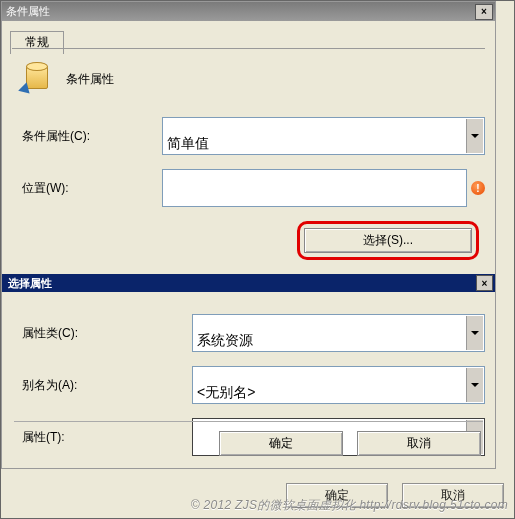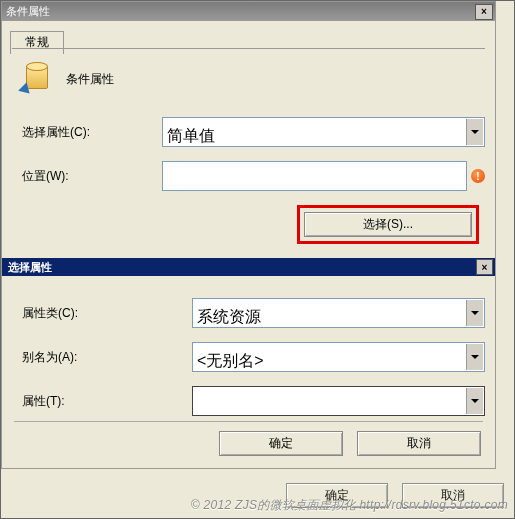--- a/index.html
+++ b/index.html
@@ -136,22 +136,22 @@
     font-size: 12px;
     color: #000;
   }
   .dropdown, .textbox {
     flex: 1;
     height: 20px;
     background: #fff;
     border: 1px solid #7f9db9;
     display: flex;
     align-items: center;
-    padding: 8px 2px 0 4px;
-    font-size: 16px;
+    padding: 16px 2px 0 4px;
+    font-size: 14px;
     position: relative;
   }
   .dropdown .dd-arrow {
     position: absolute;
     right: 1px;
     top: 1px;
     bottom: 1px;
     width: 16px;
     background: #d4d0c8;
     border-left: 1px solid #999;
@@ -191,21 +191,21 @@
     border: 1px solid #888;
     box-shadow: inset 1px 1px 0 #fff, inset -1px -1px 0 #aaa;
     font-size: 12px;
     display: flex;
     align-items: center;
     justify-content: center;
     padding: 0 18px;
   }
   .highlight-frame {
     border: 3px solid #e10000;
-    border-radius: 0;
+    border-radius: 10px;
     padding: 4px;
     display: inline-block;
   }
   .section-bar {
     position: relative;
     margin: 0 -10px 0 -10px;
     height: 18px;
     background: #0a246a;
     color: #fff;
     display: flex;
@@ -311,21 +311,21 @@
       <div class="tab-content">
         <div class="header-row">
           <div class="db-icon">
             <div class="cyl"></div>
             <div class="arrow"></div>
           </div>
           <span>条件属性</span>
         </div>
 
         <div class="row">
-          <span class="lbl">选择属性(C):</span>
+          <span class="lbl">条件属性(C):</span>
           <div class="dropdown">
             <span>简单值</span>
             <span class="dd-arrow"></span>
           </div>
         </div>
 
         <div class="row">
           <span class="lbl">位置(W):</span>
           <div class="textbox">
             <span></span>

